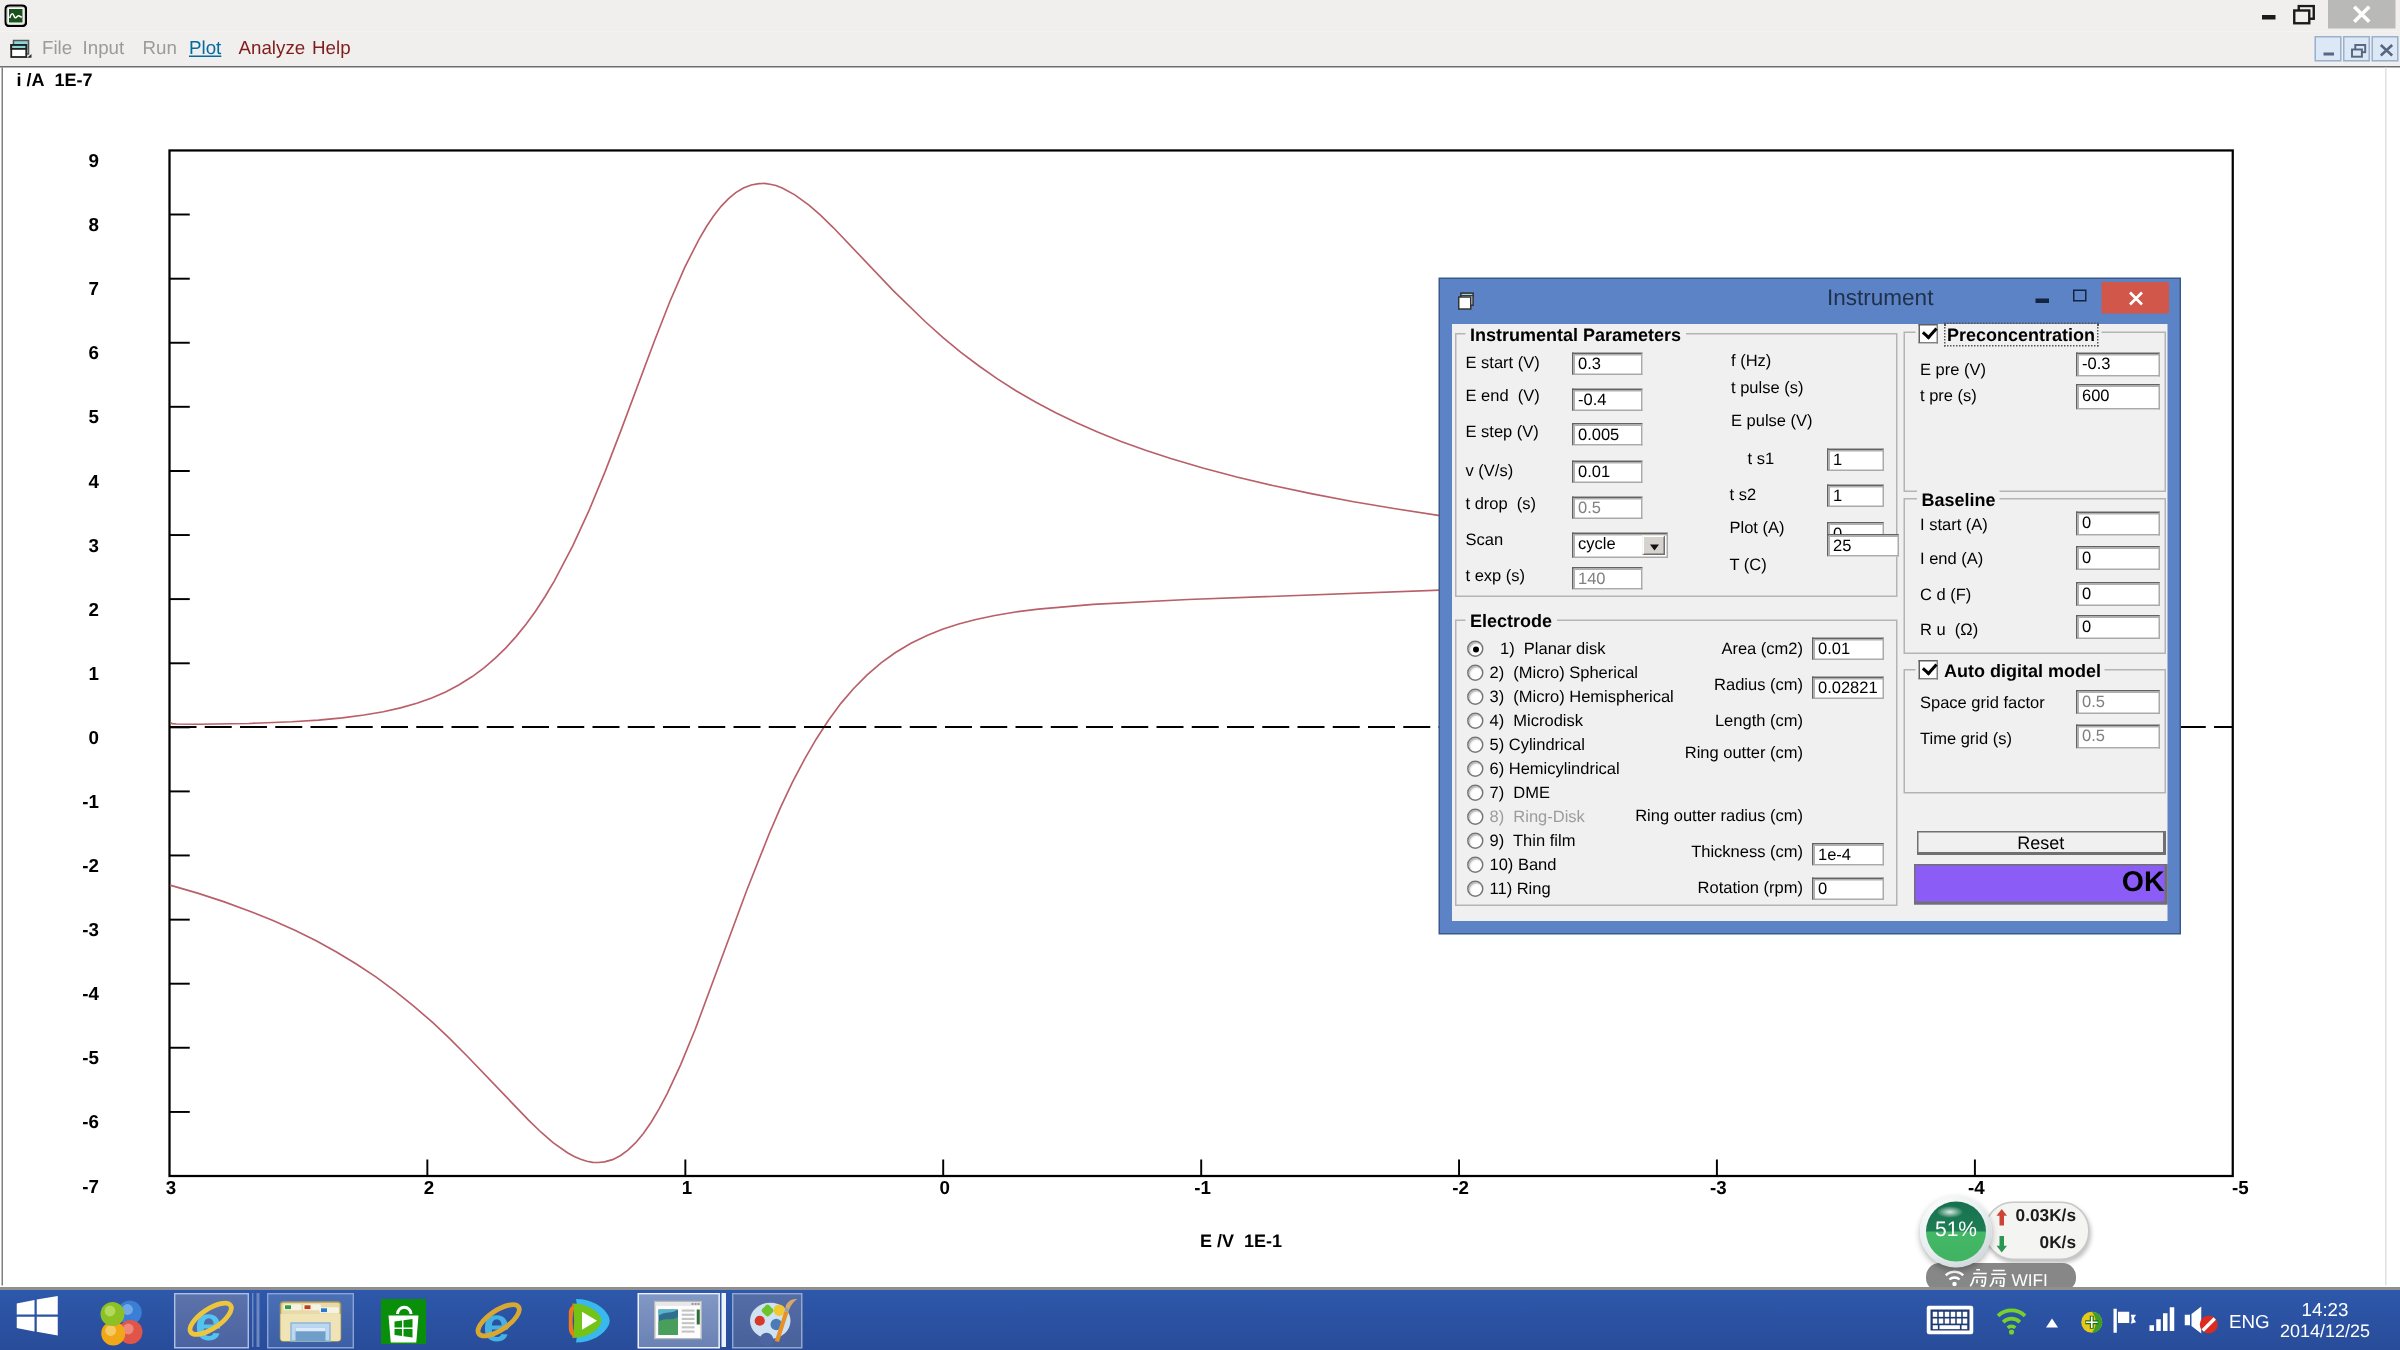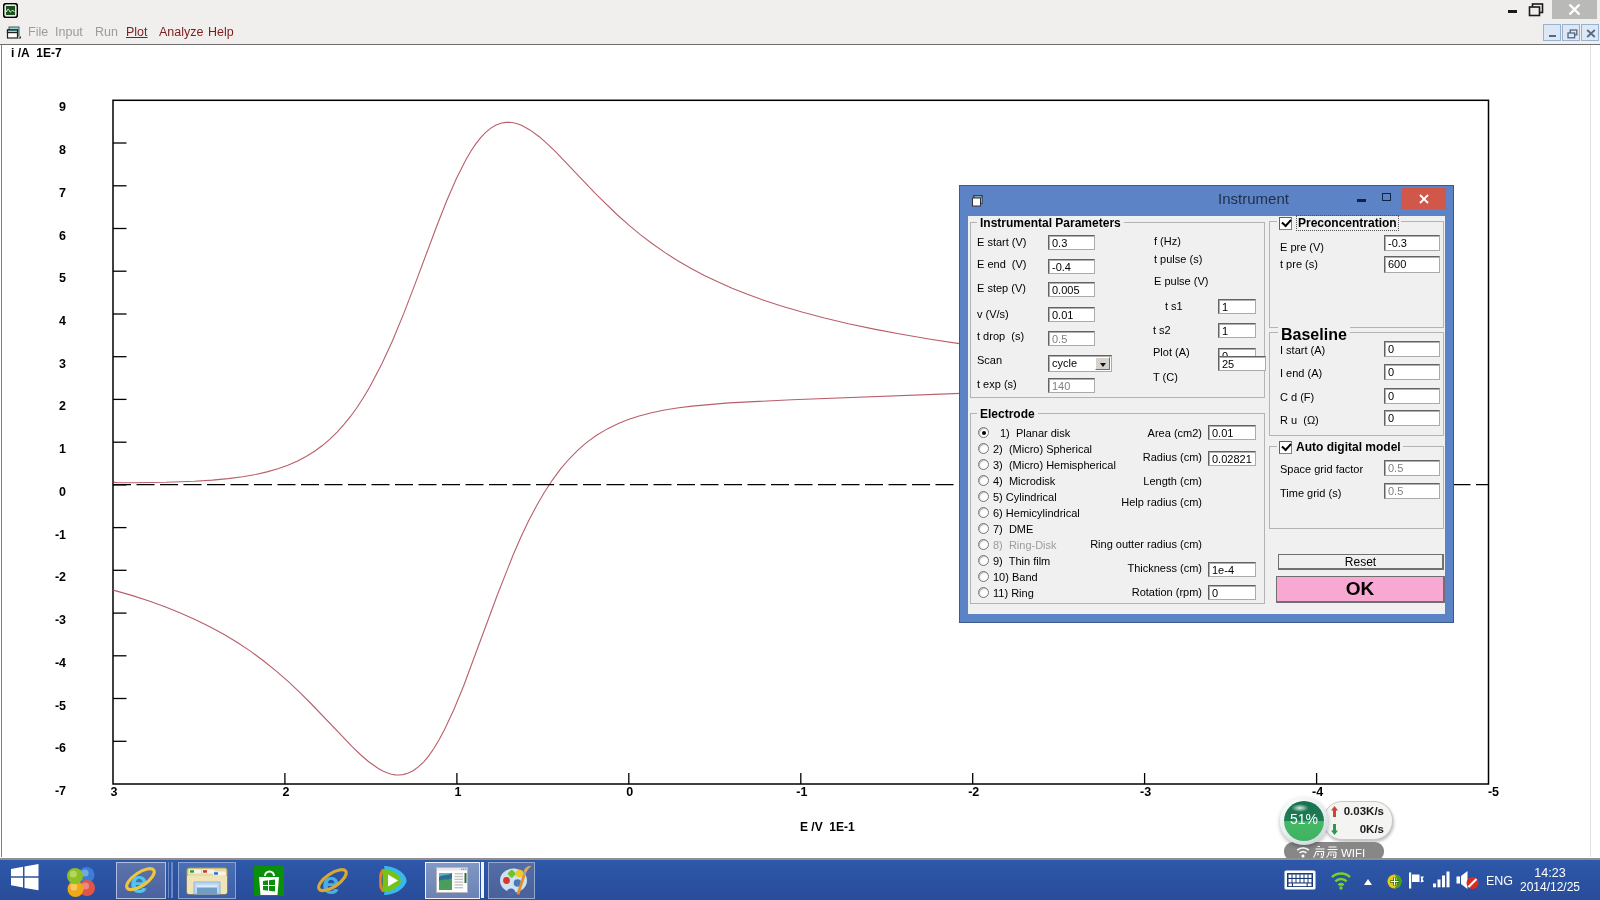--- a/index.html
+++ b/index.html
@@ -38,21 +38,21 @@
 <div class="abs" id="menubar" style="left:0;top:21px;width:1600px;height:23px;background:#f0efed;">
   <svg class="abs" style="left:6px;top:4px;" width="16" height="15" viewBox="0 0 16 15">
     <rect x="3" y="2" width="10" height="9" fill="#8ad8d8" stroke="#555" stroke-width="1"></rect>
     <rect x="1.5" y="5" width="10" height="8" fill="#fff" stroke="#222" stroke-width="1.2"></rect>
     <rect x="1.5" y="5" width="10" height="2.6" fill="#8ad8d8" stroke="#222" stroke-width="1.2"></rect>
     <path d="M12 13.5 L15 13.5 L15 11" fill="#333"></path>
   </svg>
   <div class="abs" style="left:28px;top:4px;font-size:12.5px;color:#9b9b9b;">File</div>
   <div class="abs" style="left:55px;top:4px;font-size:12.5px;color:#9b9b9b;">Input</div>
   <div class="abs" style="left:95px;top:4px;font-size:12.5px;color:#9b9b9b;">Run</div>
-  <div class="abs" style="left:126px;top:4px;font-size:12.5px;color:#7f1d1d;text-decoration:underline;">Plot</div>
+  <div class="abs" style="left:126px;top:4px;font-size:12.5px;color:#0369a1;text-decoration:underline;">Plot</div>
   <div class="abs" style="left:159px;top:4px;font-size:12.5px;color:#7f1d1d;">Analyze</div>
   <div class="abs" style="left:208px;top:4px;font-size:12.5px;color:#7f1d1d;text-align:right;">Help</div>
   <div class="abs" style="left:1543px;top:3px;width:18px;height:17px;background:#dce8f6;border:1px solid #98b1cd;">
       <div class="abs" style="left:4.5px;top:10px;width:7px;height:1.8px;background:#56677f;"></div>
     </div>
   <div class="abs" style="left:1562px;top:3px;width:18px;height:17px;background:#dce8f6;border:1px solid #98b1cd;">
     <svg class="abs" style="left:3.5px;top:3.5px;" width="11" height="10" viewBox="0 0 11 10">
         <rect x="3.2" y="1" width="6.6" height="4.8" fill="none" stroke="#56677f" stroke-width="1.3"></rect>
         <rect x="1" y="4" width="6.6" height="4.8" fill="#dce8f6" stroke="#56677f" stroke-width="1.3"></rect>
       </svg>
@@ -208,58 +208,58 @@
       <div class="lbl" style="left:25px;top:339px;">9)&nbsp; Thin film</div>
     <div class="radio" style="left:10px;top:355px;"></div>
       <div class="lbl" style="left:25px;top:355px;">10) Band</div>
     <div class="radio" style="left:10px;top:371px;"></div>
       <div class="lbl" style="left:25px;top:371px;">11) Ring</div>
     <div class="lbl" style="left:84px;top:211px;width:150px;text-align:right;">Area (cm2)</div>   
       <div class="fld" style="left:240px;top:209px;width:48px;height:15px;">0.01</div>
     <div class="lbl" style="left:84px;top:235px;width:150px;text-align:right;">Radius (cm)</div>  
       <div class="fld" style="left:240px;top:235px;width:48px;height:15px;">0.02821</div>
     <div class="lbl" style="left:84px;top:259px;width:150px;text-align:right;">Length (cm)</div>
-    <div class="lbl" style="left:84px;top:280px;width:150px;text-align:right;">Help radius (cm)</div>
+    <div class="lbl" style="left:84px;top:280px;width:150px;text-align:right;">Ring outter (cm)</div>
     <div class="lbl" style="left:84px;top:322px;width:150px;text-align:right;">Ring outter radius (cm)</div>
     <div class="lbl" style="left:84px;top:346px;width:150px;text-align:right;">Thickness (cm)</div>
       <div class="fld" style="left:240px;top:346px;width:48px;height:15px;">1e-4</div>
     <div class="lbl" style="left:84px;top:370px;width:150px;text-align:right;">Rotation (rpm)</div>
       <div class="fld" style="left:240px;top:369px;width:48px;height:15px;">0</div>
 
     <div class="grp" style="left:301px;top:5px;width:175px;height:107px;"></div>
     <div class="abs" style="left:309px;top:0px;background:#f0f0f0;padding:0 2px;height:15px;">
       <span class="chk"></span><span style="font-weight:bold;font-size:12px;border:1px dotted #555;padding:0 1px;vertical-align:top;">Preconcentration</span>
     </div>
     <div class="lbl" style="left:312px;top:25px;">E pre (V)</div>  
       <div class="fld" style="left:416px;top:19px;width:56px;height:16px;">-0.3</div>
     <div class="lbl" style="left:312px;top:42px;">t pre (s)</div>  
       <div class="fld" style="left:416px;top:40px;width:56px;height:17px;">600</div>
 
     <div class="grp" style="left:301px;top:116px;width:175px;height:104px;"></div>
-    <div class="lbl" style="left:310px;top:110px;font-weight:bold;font-size:16px;background:#f0f0f0;padding:0 3px;">Baseline</div>
+    <div class="lbl" style="left:310px;top:110px;font-weight:bold;font-size:12px;background:#f0f0f0;padding:0 3px;">Baseline</div>
     <div class="lbl" style="left:312px;top:128px;">I start (A)</div>
       <div class="fld" style="left:416px;top:125px;width:56px;height:16px;">0</div>
     <div class="lbl" style="left:312px;top:151px;">I end (A)</div> 
       <div class="fld" style="left:416px;top:148px;width:56px;height:16px;">0</div>
     <div class="lbl" style="left:312px;top:175px;">C d (F)</div>   
       <div class="fld" style="left:416px;top:172px;width:56px;height:16px;">0</div>
     <div class="lbl" style="left:312px;top:198px;">R u&nbsp; (Ω)</div>
       <div class="fld" style="left:416px;top:194px;width:56px;height:16px;">0</div>
 
     <div class="grp" style="left:301px;top:230px;width:175px;height:83px;"></div>
     <div class="abs" style="left:309px;top:224px;background:#f0f0f0;padding:0 2px;height:15px;">
       <span class="chk"></span><span style="font-weight:bold;font-size:12px;vertical-align:top;">Auto digital model</span>
     </div>
     <div class="lbl" style="left:312px;top:247px;">Space grid factor</div>
       <div class="fld" style="left:416px;top:244px;width:56px;height:16px;color:#808080;">0.5</div>
     <div class="lbl" style="left:312px;top:271px;">Time grid (s)</div>    
       <div class="fld" style="left:416px;top:267px;width:56px;height:16px;color:#808080;">0.5</div>
 
     <div class="abs" style="left:310px;top:338px;width:166px;height:16px;background:#f0f0f0;border:1px solid #707070;border-bottom-width:2px;border-right-width:2px;text-align:center;font-size:12px;padding-top:0px;">Reset</div>
-    <div class="abs" style="left:308px;top:360px;width:169px;height:27px;background:#f9a8d4;border:1px solid #707070;border-bottom-width:2px;border-right-width:2px;text-align:center;font-size:19px;font-weight:bold;padding-top:1px;">OK</div>
+    <div class="abs" style="left:308px;top:360px;width:169px;height:27px;background:#8b5cf6;border:1px solid #707070;border-bottom-width:2px;border-right-width:2px;text-align:right;font-size:19px;font-weight:bold;padding-top:1px;">OK</div>
   </div>
 </div>
 
 <div class="abs" id="speedball">
   <div class="abs" style="left:1323px;top:801px;width:70px;height:39px;background:#f4f4f2;border:1px solid #c8c8c8;border-radius:19px;box-shadow:1px 2px 3px rgba(0,0,0,0.25);"></div>
   <svg class="abs" style="left:1330px;top:805px;" width="9" height="13" viewBox="0 0 9 13">
       <path d="M4.5 1 L8 5.5 L6 5.5 L6 12 L3 12 L3 5.5 L1 5.5 Z" fill="#cc4534"></path>
     </svg>
   <svg class="abs" style="left:1330px;top:823px;" width="9" height="13" viewBox="0 0 9 13">
       <path d="M4.5 12 L8 7.5 L6 7.5 L6 1 L3 1 L3 7.5 L1 7.5 Z" fill="#2d9653"></path>

